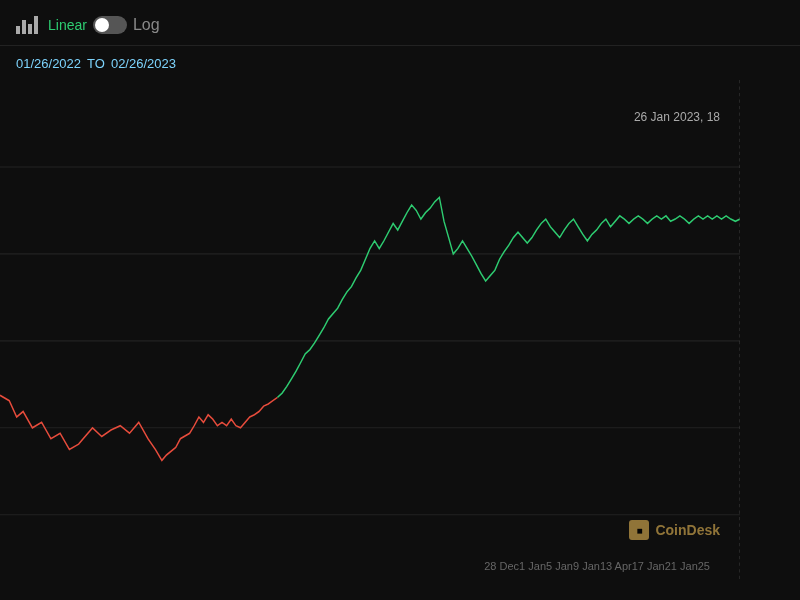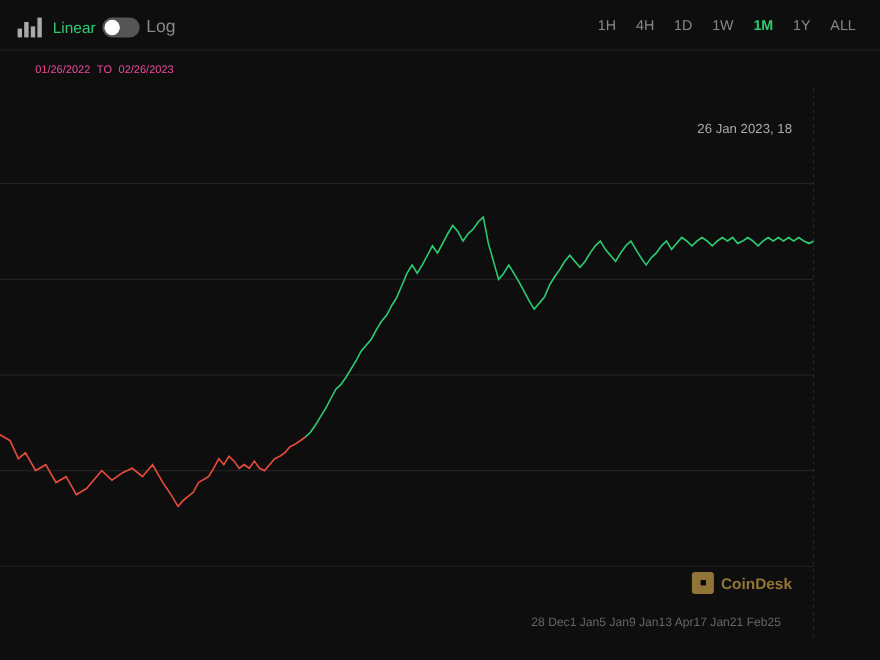--- a/index.html
+++ b/index.html
@@ -96,23 +96,23 @@
       cursor: pointer;
       border-radius: 3px;
     }
     .time-btn.active {
       color: #2ecc71;
       font-weight: 600;
     }
 
     
     .date-range {
-      padding: 8px 32px;
-      font-size: 10px;
-      color: #ec4899;
+      padding: 8px 16px;
+      font-size: 13px;
+      color: #7dd3fc;
       height: 34px;
       display: flex;
       align-items: center;
       gap: 6px;
     }
 
     
     .chart-container {
       position: relative;
       width: 740px;
@@ -204,29 +204,20 @@
       <span style="height:18px"></span>
     </div>
 
     <div class="scale-toggle">
       <span class="scale-label-linear">Linear</span>
       <div class="toggle-switch"></div>
       <span class="scale-label-log">Log</span>
     </div>
   </div>
 
-  <div class="time-periods">
-    <button class="time-btn">1H</button>
-    <button class="time-btn">4H</button>
-    <button class="time-btn">1D</button>
-    <button class="time-btn">1W</button>
-    <button class="time-btn active">1M</button>
-    <button class="time-btn">1Y</button>
-    <button class="time-btn">ALL</button>
-  </div>
 </div>
 
 <div class="date-range">
   <span>01/26/2022</span>
   <span>TO</span>
   <span>02/26/2023</span>
 </div>
 
 <div class="chart-container">
 
@@ -397,21 +388,21 @@
   </div>
 
   
   <div class="x-axis">
     <span class="x-label">28 Dec</span>
     <span class="x-label">1 Jan</span>
     <span class="x-label">5 Jan</span>
     <span class="x-label">9 Jan</span>
     <span class="x-label">13 Apr</span>
     <span class="x-label">17 Jan</span>
-    <span class="x-label">21 Feb</span>
+    <span class="x-label">21 Jan</span>
     <span class="x-label">25</span>
   </div>
 
   
   <div class="watermark">
     <div class="watermark-icon">■</div>
     <span class="watermark-text">CoinDesk</span>
   </div>
 
 </div>

